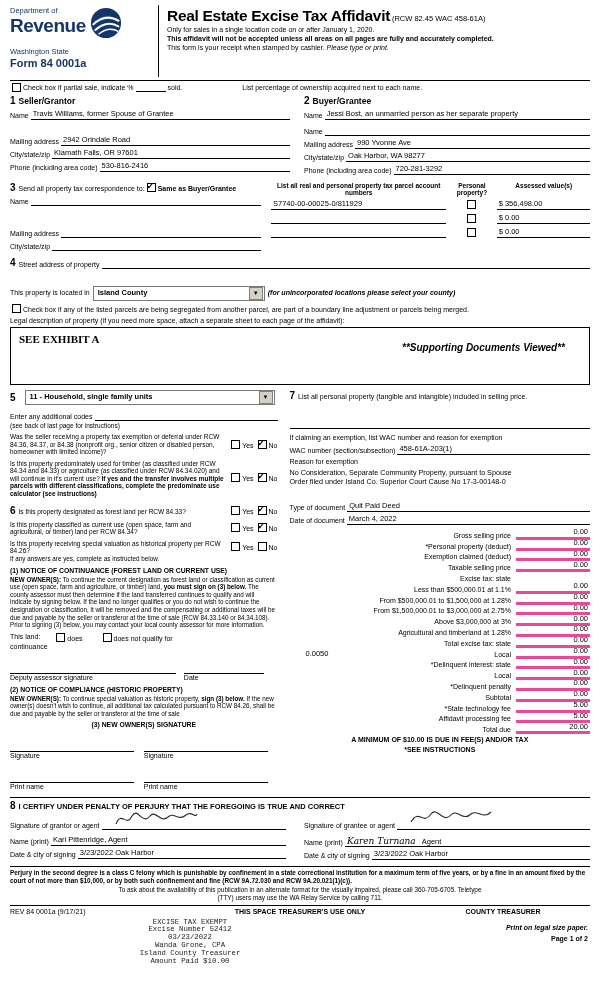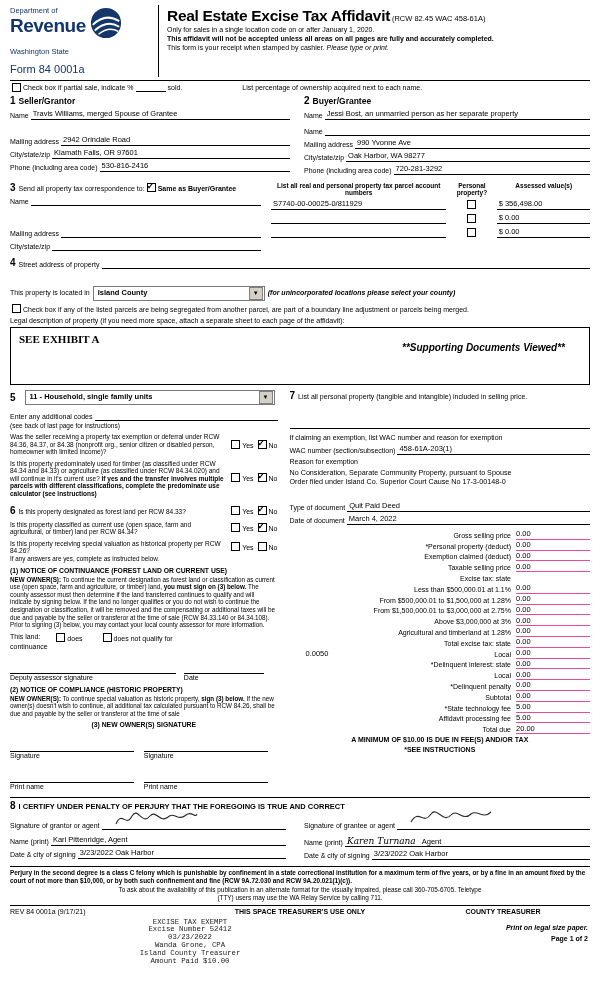--- a/index.html
+++ b/index.html
@@ -15,21 +15,21 @@
   .cb{display:inline-block;width:7px;height:7px;border:1px solid #000;position:relative;vertical-align:-1px;background:#fff;flex:none;margin:0 2px}
   .cb.ck:after{content:"\2713";position:absolute;top:-3px;left:-1px;font-size:9px;font-weight:bold}
   .secnum{font-weight:bold;font-size:10px;margin-right:3px}
   
   .header{display:flex;height:72px}
   .hleft{width:148px;flex:none;padding-top:2px}
   .dor{display:flex;align-items:flex-start}
   .dept-small{font-size:7.5px;color:#15366b}
   .dept-big{font-size:19px;font-weight:bold;color:#15366b;letter-spacing:-0.5px;line-height:1}
   .dept-state{font-size:7.5px;color:#15366b;margin-top:9px}
-  .form-num{font-size:11px;font-weight:normal;color:#15366b;margin-top:6px}
+  .form-num{font-size:11px;font-weight:bold;color:#15366b;margin-top:0}
   .hright{flex:1;border-left:1px solid #000;padding-left:8px;padding-top:2px}
   .title{font-size:15.5px;font-weight:bold;letter-spacing:-0.3px}
   .rcw{font-size:7.5px}
   .note{font-size:7px;margin-top:1px}
   .hr{border-top:1.5px solid #000;margin:3px 0 2px}
   
   .partial{display:flex;align-items:flex-end;margin-top:2px}
   .pctline{display:inline-block;width:30px;border-bottom:1px solid #000;height:8px;margin:0 2px}
   .partial-right{margin-left:60px}
   
@@ -72,21 +72,21 @@
   .sig2{display:flex;margin-top:12px}
   .sigcell{flex:1;margin-right:10px}
   .sigline{border-bottom:1px solid #000;height:10px}
   .deput{display:flex;margin-top:12px}
   .dcell1{width:62%;margin-right:8px}
   .dcell2{width:30%}
   
   .finrow{display:flex;align-items:flex-end;height:10.8px}
   .finprefix{margin-left:16px;font-size:7.5px}
   .finlabel{flex:1;text-align:right;padding-right:5px;white-space:nowrap;font-size:7px}
-  .finval{width:72px;border-bottom:1px solid #ec4899;font-size:7.5px;padding-right:2px;flex:none}
+  .finval{width:72px;border-bottom:3px solid #ec4899;text-align:right;font-size:7.5px;padding-right:2px;flex:none}
   .finval.noline{border-bottom:none}
   .minline{font-weight:bold;text-align:center;font-size:7px;margin-top:2px}
   
   .s8{margin-top:6px;border-top:1px solid #000;padding-top:2px}
   .sigcols{display:flex}
   .sigcol{width:50%;box-sizing:border-box}
   .sigcol.left{padding-right:14px}
   .sigcol.right{padding-left:4px}
   .scribble{position:absolute;left:12px;top:-14px}
   .handwriting{font-family:"DejaVu Serif",serif;font-style:italic;font-size:9px;margin-right:6px}
@@ -144,21 +144,21 @@
     <span class="pctline"></span>
     <span>sold.</span>
     <span class="partial-right">List percentage of ownership acquired next to each name.</span>
   </div>
 
   <div class="s12">
     <div class="scol left">
       <div><span class="secnum">1</span><span class="stitle">Seller/Grantor</span></div>
       <div class="row">
           <span class="lbl">Name</span>
-          <span class="fill">Travis Williams, merged Spouse of Grantee</span>
+          <span class="fill">Travis Williams, former Spouse of Grantee</span>
         </div>
       <div class="row mt16">
           <span class="lbl">Mailing address</span>
           <span class="fill">2942 Orindale Road</span>
         </div>
       <div class="row">
           <span class="lbl">City/state/zip</span>
           <span class="fill">Klamath Falls, OR 97601</span>
         </div>
       <div class="row">

